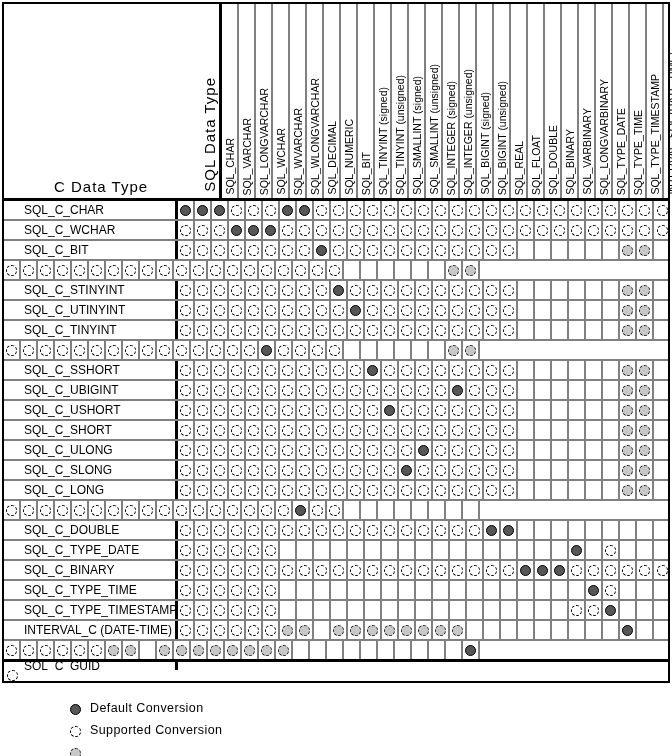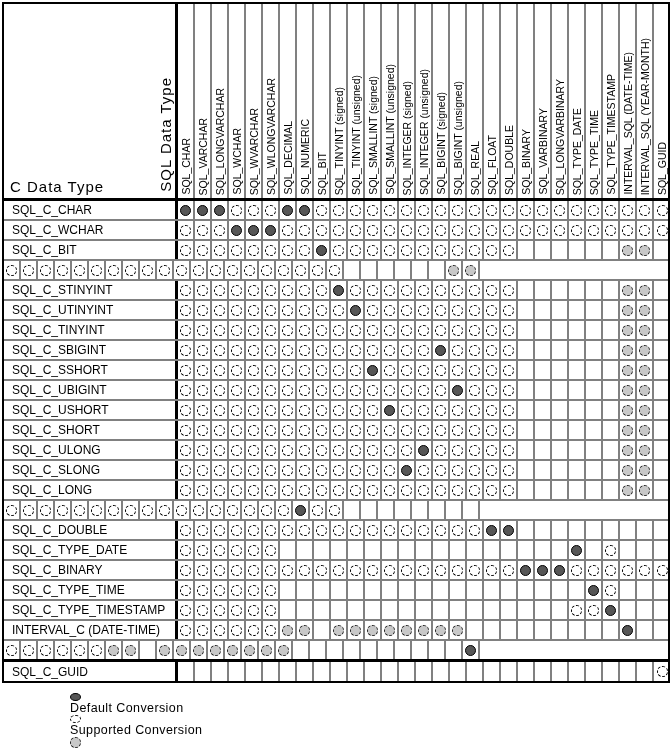--- a/index.html
+++ b/index.html
@@ -10,21 +10,21 @@
     overflow: hidden;
   }
   .matrix {
     margin: 2px 0 0 2px;
     border: 2px solid #000;
     width: 668px;
     background: #fff;
     box-sizing: border-box;
   }
   
-  .hrow { display: flex; height: 194px; border-bottom: 3px solid #000; }
+  .hrow { display: flex; height: 194px; border-bottom: 3px solid #000; padding-left: 44px; }
   .corner { width: 174px; min-width: 174px; border-right: 3px solid #000; position: relative; box-sizing: border-box; }
   .c-axis {
     position: absolute; left: 6px; bottom: 3px;
     font-size: 15px; letter-spacing: 1px; color: #000; white-space: nowrap;
   }
   .sql-axis {
     position: absolute; right: 2px; bottom: 6px;
     writing-mode: vertical-rl; transform: rotate(180deg);
     font-size: 15px; letter-spacing: 1px; white-space: nowrap; line-height: 1;
   }
@@ -33,39 +33,39 @@
   .hcell:last-child { border-right: none; }
   .vtext {
     position: absolute; bottom: 3px; left: 50%;
     transform: translateX(-50%) rotate(180deg);
     writing-mode: vertical-rl;
     white-space: nowrap; font-size: 10.5px; line-height: 1; color: #000;
   }
   
   .brow { display: flex; height: 18px; border-top: 2px solid var(--grid, #808080); }
   .brow.first { border-top: none; }
-  .brow.thick { border-top: 3px solid #000; height: 19px; }
+  .brow.thick { border-top: 3px solid #000; height: 19px; flex-direction: column; }
   .rlabel {
     width: 174px; min-width: 174px; border-right: 3px solid #000;
     box-sizing: border-box; font-size: 12px; color: #000;
-    display: flex; align-items: center; padding-left: 8px; white-space: nowrap; overflow: hidden;
+    display: flex; align-items: center; padding-left: 20px; white-space: nowrap; overflow: hidden;
   }
   .cell {
     width: 15px; min-width: 15px; border-right: 2px solid var(--grid, #808080);
     display: flex; align-items: center; justify-content: center;
   }
   .cell:last-child { border-right: none; width: 17px; min-width: 17px; }
   
   .c-d, .c-s, .c-i { width: 11px; height: 11px; border-radius: 50%; box-sizing: border-box; display: inline-block; }
   .c-d { background: var(--default-color, #565656); border: 1px solid #000; }
   .c-s { background: var(--supported-color, #ffffff); border: 1px dashed #000; }
   .c-i { background: var(--interval-color, #c8c8c8); border: 1px dashed #222; }
   
   .legend { margin: 10px 0 0 70px; }
-  .legend-item { display: flex; align-items: flex-start; height: 22px; font-size: 12.5px; letter-spacing: 0.4px; color: #000; flex-direction: column; }
+  .legend-item { display: flex; align-items: flex-end; height: 22px; font-size: 12.5px; letter-spacing: 0.4px; color: #000; }
   .legend-item .sym { margin-right: 9px; }
 </style>
 </head>
 <body>
 
 <div class="matrix">
   <div class="hrow">
     <div class="corner">
       <span class="c-axis">C Data Type</span>
       <span class="sql-axis">SQL Data Type</span>
@@ -714,21 +714,20 @@
         <div class="cell"></div>
         <div class="cell">
           <span class="c-i"></span>
         </div>
         <div class="cell">
           <span class="c-i"></span>
         </div>
         <div class="cell"></div>
       </div>
       <div class="brow">
-        <div class="rlabel">SQL_C_SBIGINT</div>
         <div class="cell">
           <span class="c-s"></span>
         </div>
         <div class="cell">
           <span class="c-s"></span>
         </div>
         <div class="cell">
           <span class="c-s"></span>
         </div>
         <div class="cell">

